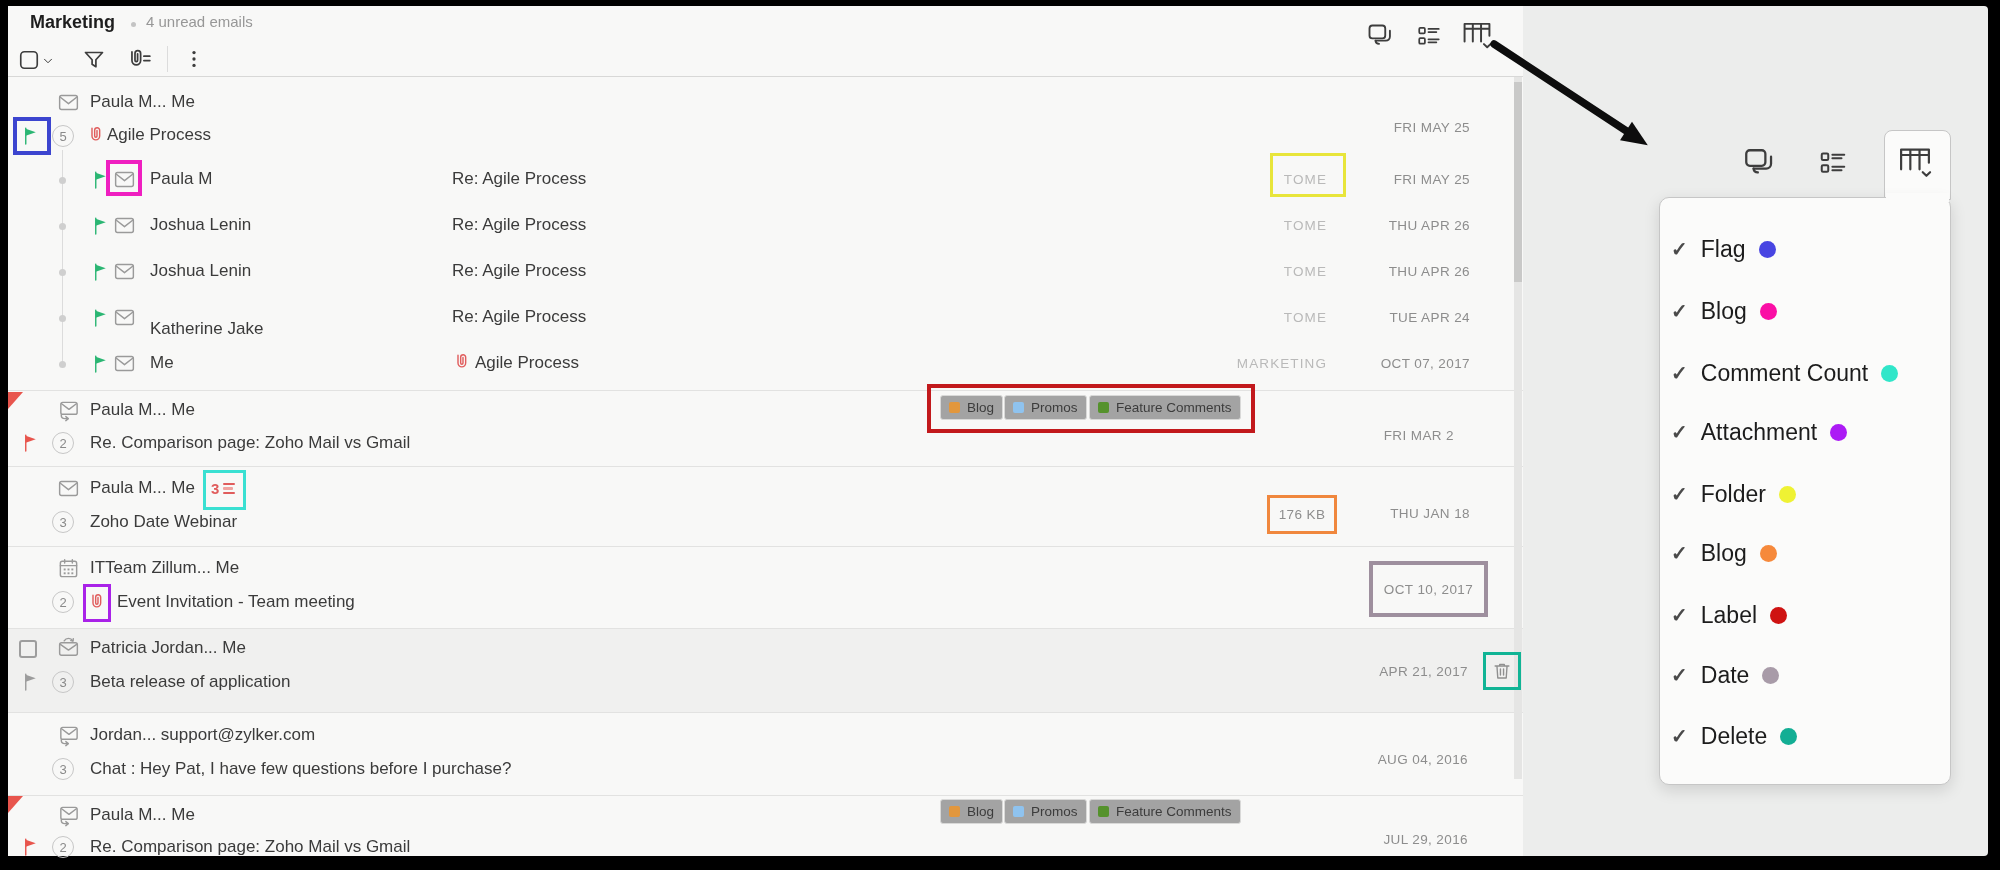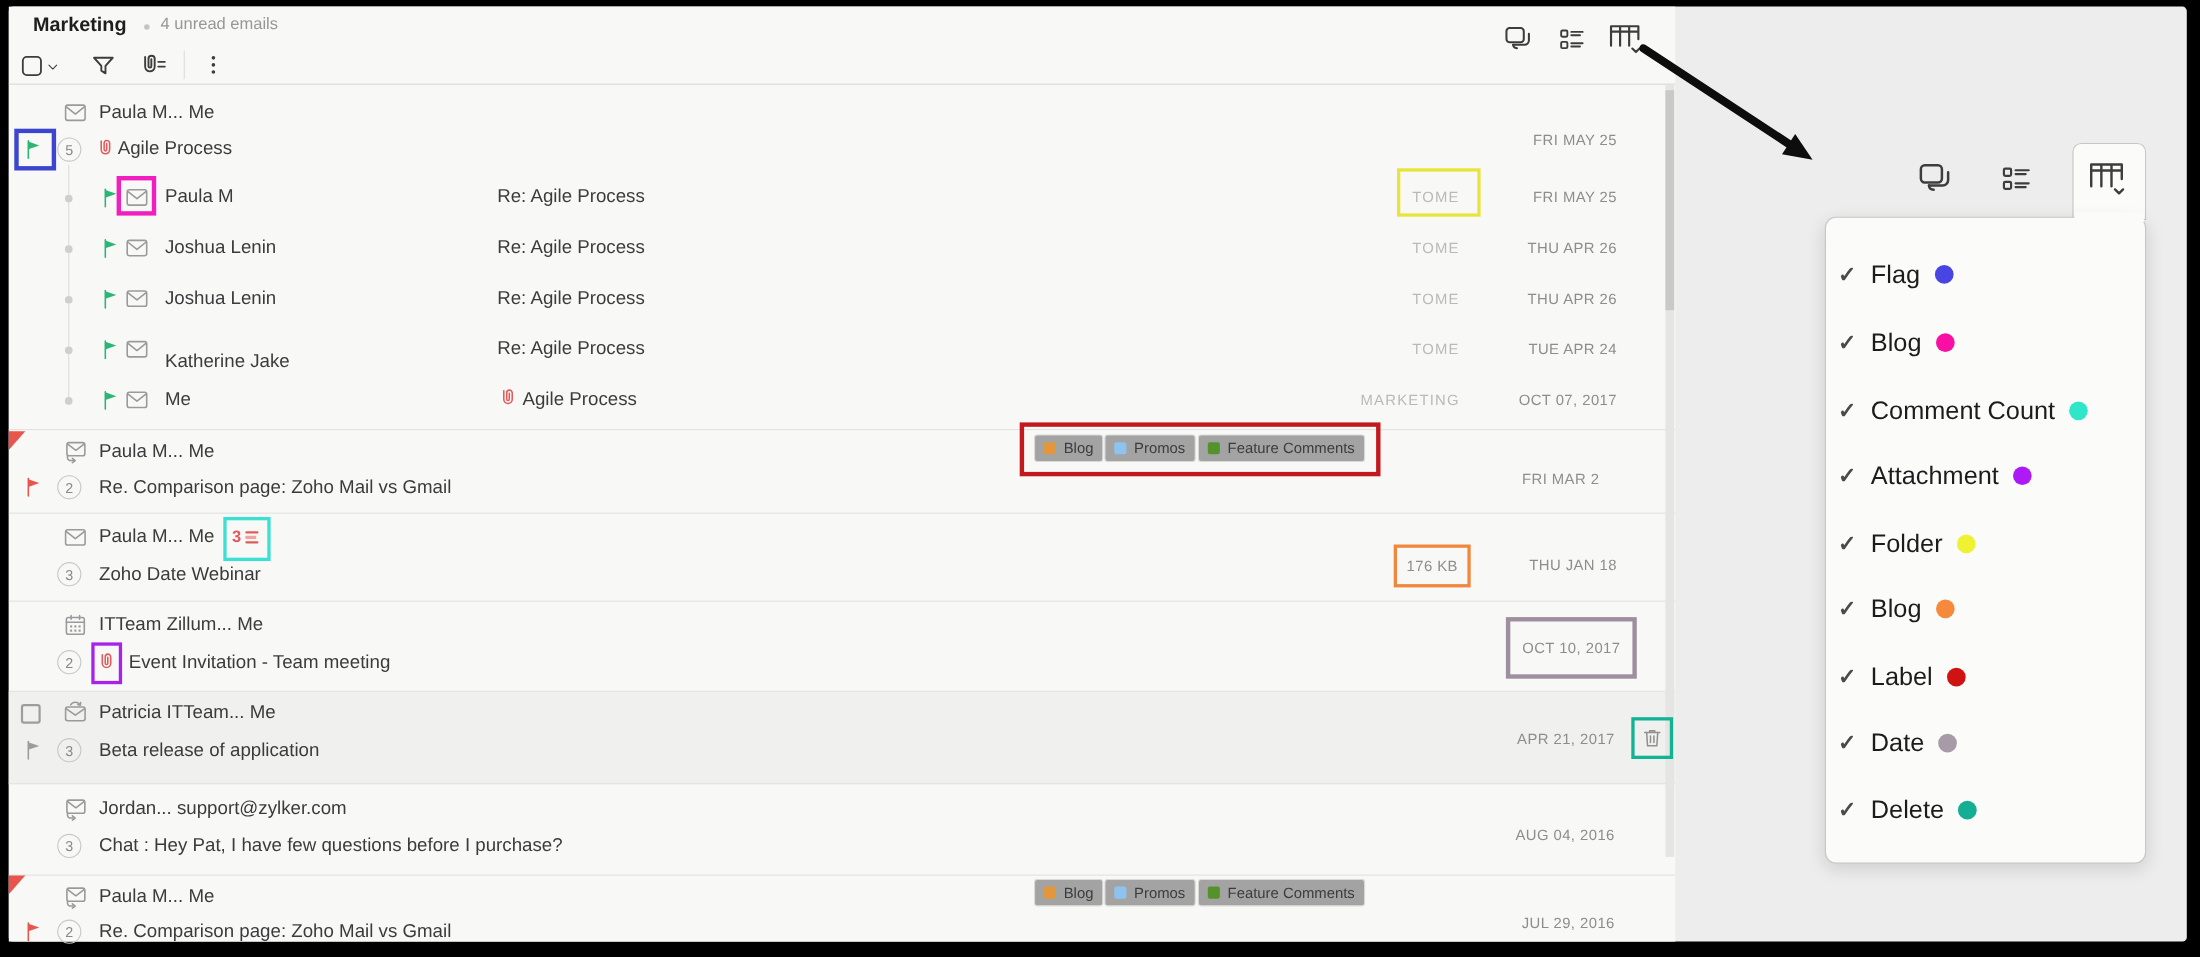--- a/index.html
+++ b/index.html
@@ -357,21 +357,21 @@
 <div class="abs ann ann-date" style="left:1369px;top:561px;width:119px;height:56px;display:flex;align-items:center;justify-content:center">
     <span class="date">OCT 10, 2017</span>
   </div>
 
 <div class="abs sep" style="top:628px"></div>
 
 <div class="abs checkbox" style="left:19px;top:640px"></div>
 <svg class="abs icon" style="left:57px;top:636px" width="23" height="23">
     <use href="#sym-envelope-hist"></use>
   </svg>
-<div class="abs sender" style="left:90px;top:638px">Patricia ITTeam... Me</div>
+<div class="abs sender" style="left:90px;top:638px">Patricia Jordan... Me</div>
 <svg class="abs icon flag-gray" style="left:22px;top:672px" width="20" height="20">
     <use href="#sym-flag"></use>
   </svg>
 <div class="abs count" style="left:52px;top:671px">3</div>
 <div class="abs subject" style="left:90px;top:672px">Beta release of application</div>
 <div class="abs date" style="right:532px;top:664px">APR 21, 2017</div>
 <div class="abs ann ann-delete" style="left:1483px;top:652px;width:38px;height:38px;display:flex;align-items:center;justify-content:center">
     <svg class="icon" width="22" height="22" style="color:#8f8f8f">
       <use href="#sym-trash"></use>
     </svg>

